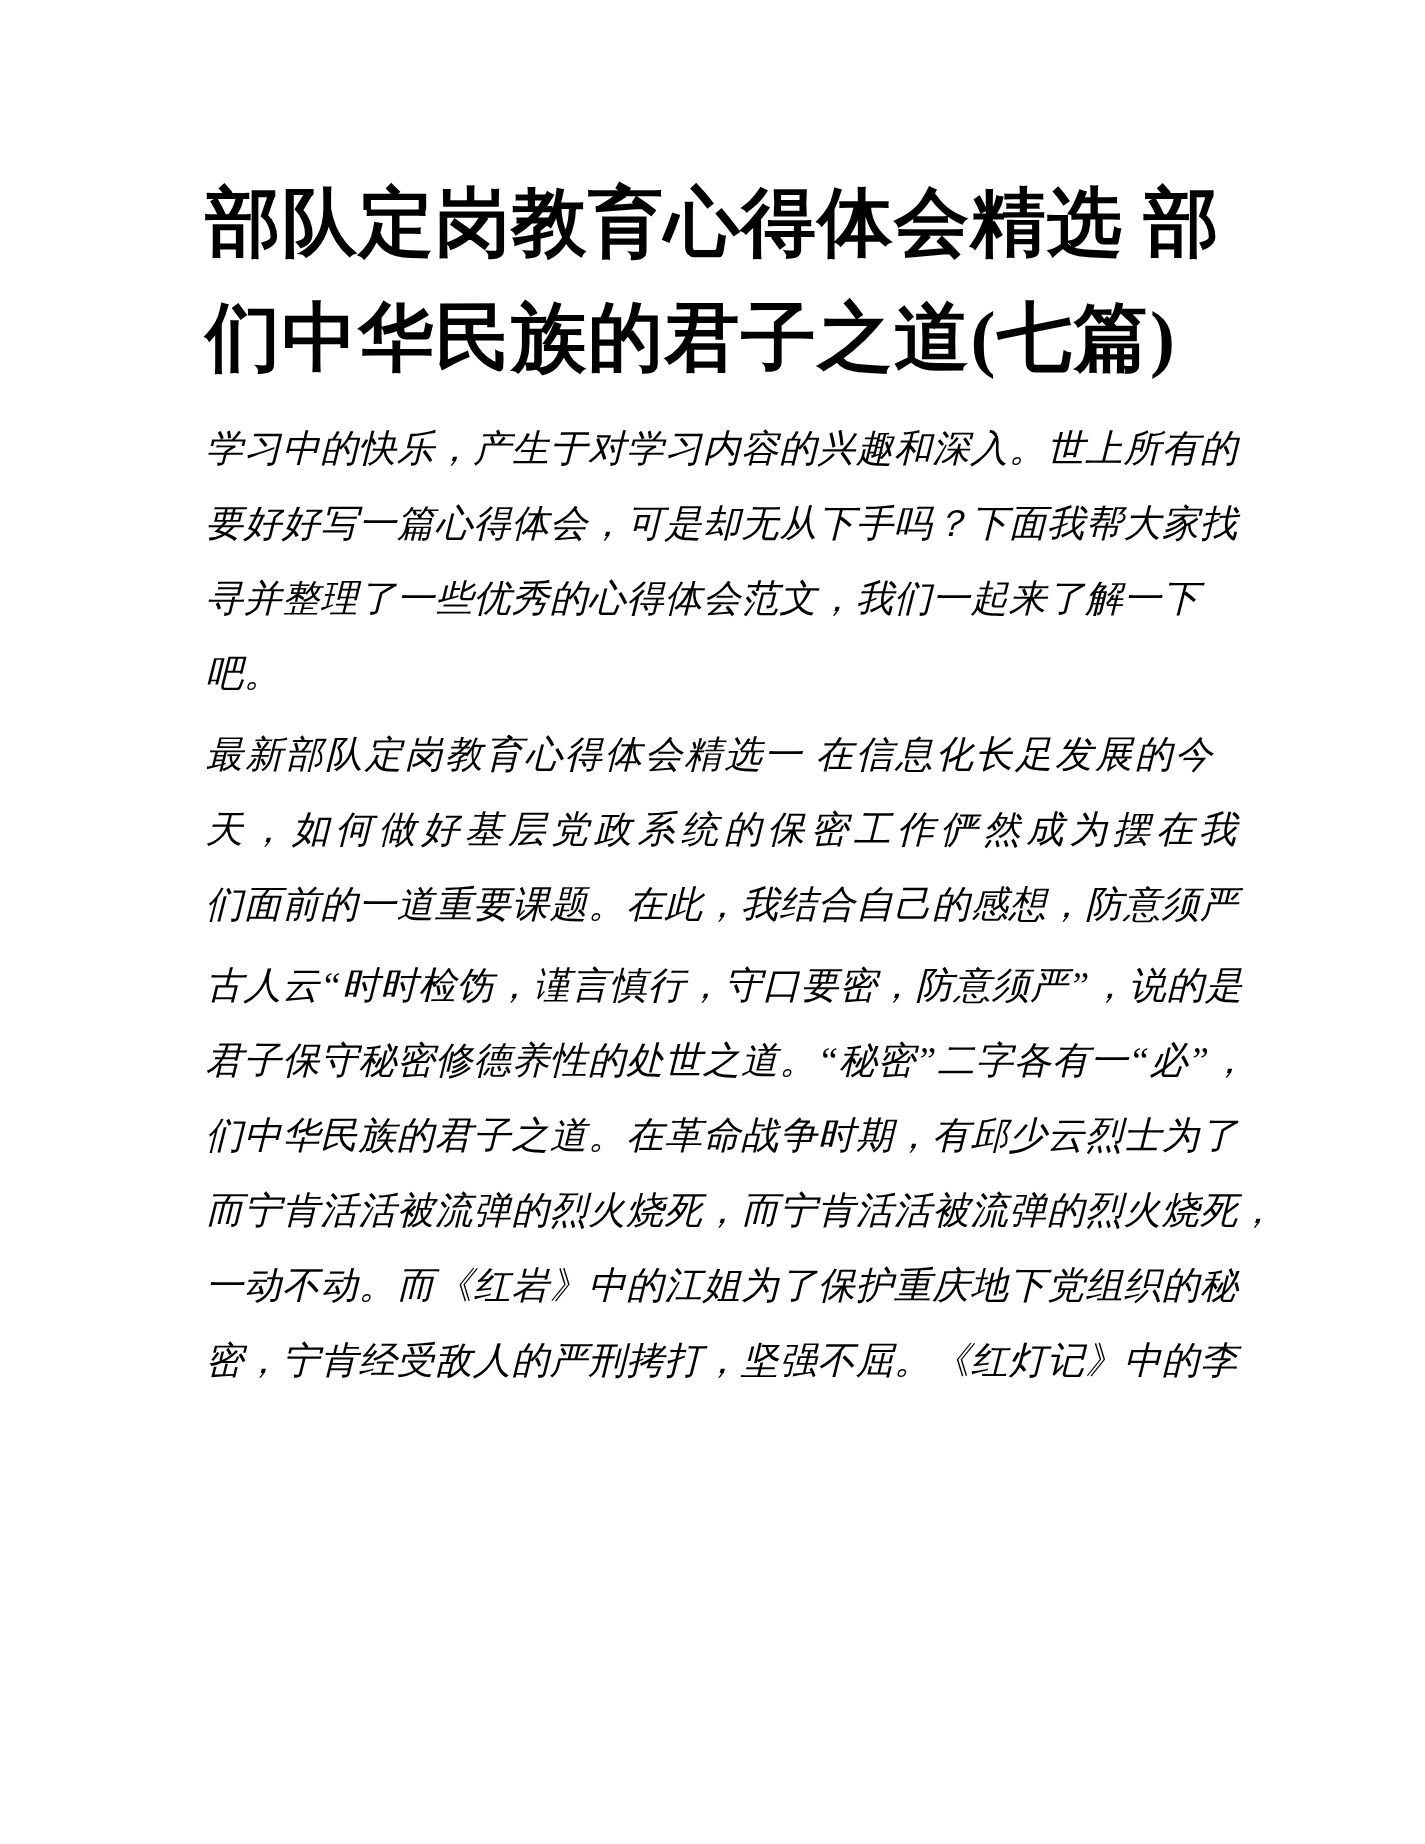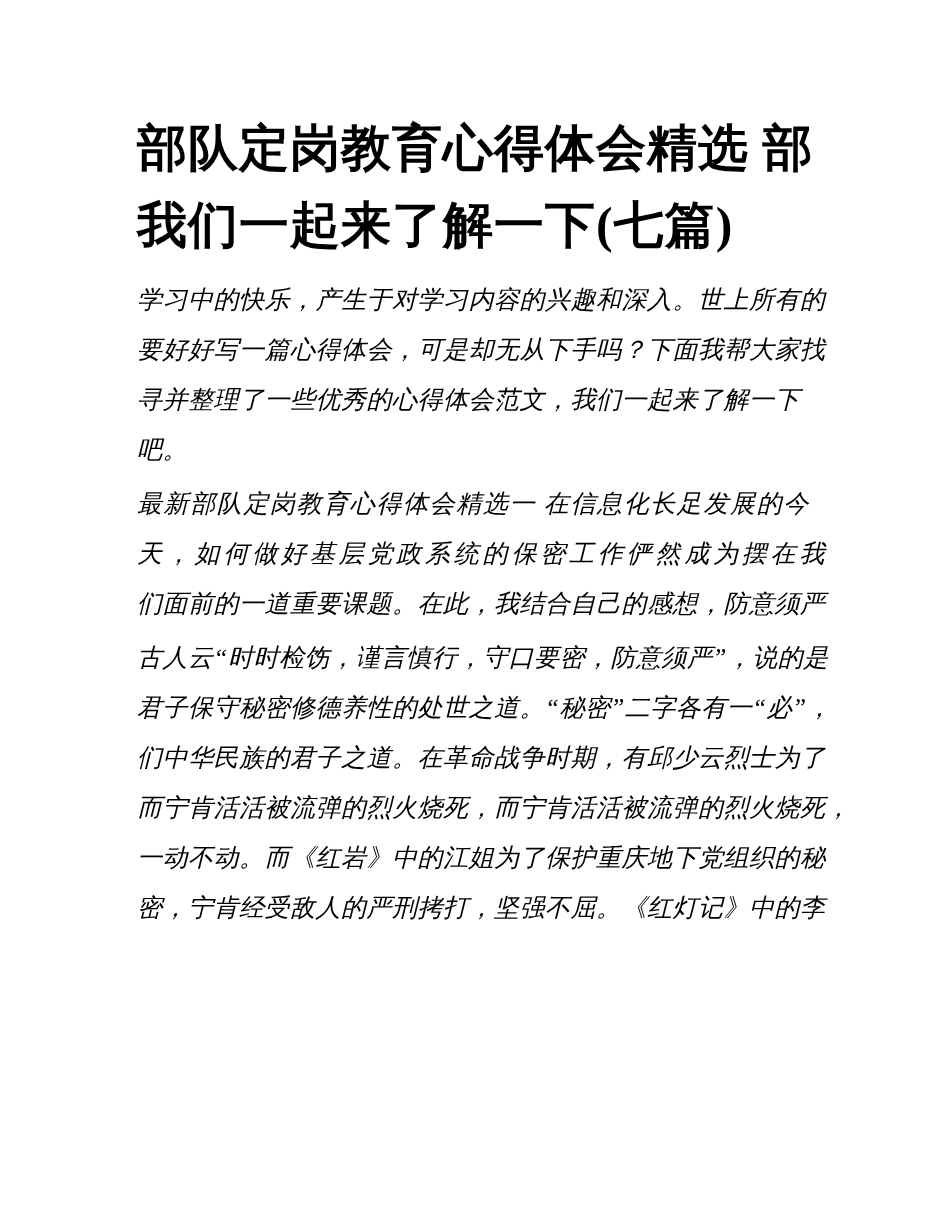--- a/index.html
+++ b/index.html
@@ -49,21 +49,21 @@
   .ls-slight { letter-spacing: 1.6px; }
   .ls-wide   { letter-spacing: 3.8px; }
 </style>
 </head>
 <body>
 
 <div class="page">
 
   <h1 class="doc-title">
     <div class="title-line">部队定岗教育心得体会精选 部</div>
-    <div class="title-line">我们一起来了解一下(七篇)</div>
+    <div class="title-line">们中华民族的君子之道(七篇)</div>
   </h1>
 
   <div class="doc-body">
 
     <div class="para">
       <div class="bline">学习中的快乐，产生于对学习内容的兴趣和深入。世上所有的</div>
       <div class="bline">要好好写一篇心得体会，可是却无从下手吗？下面我帮大家找</div>
       <div class="bline">寻并整理了一些优秀的心得体会范文，我们一起来了解一下</div>
       <div class="bline">吧。</div>
     </div>

